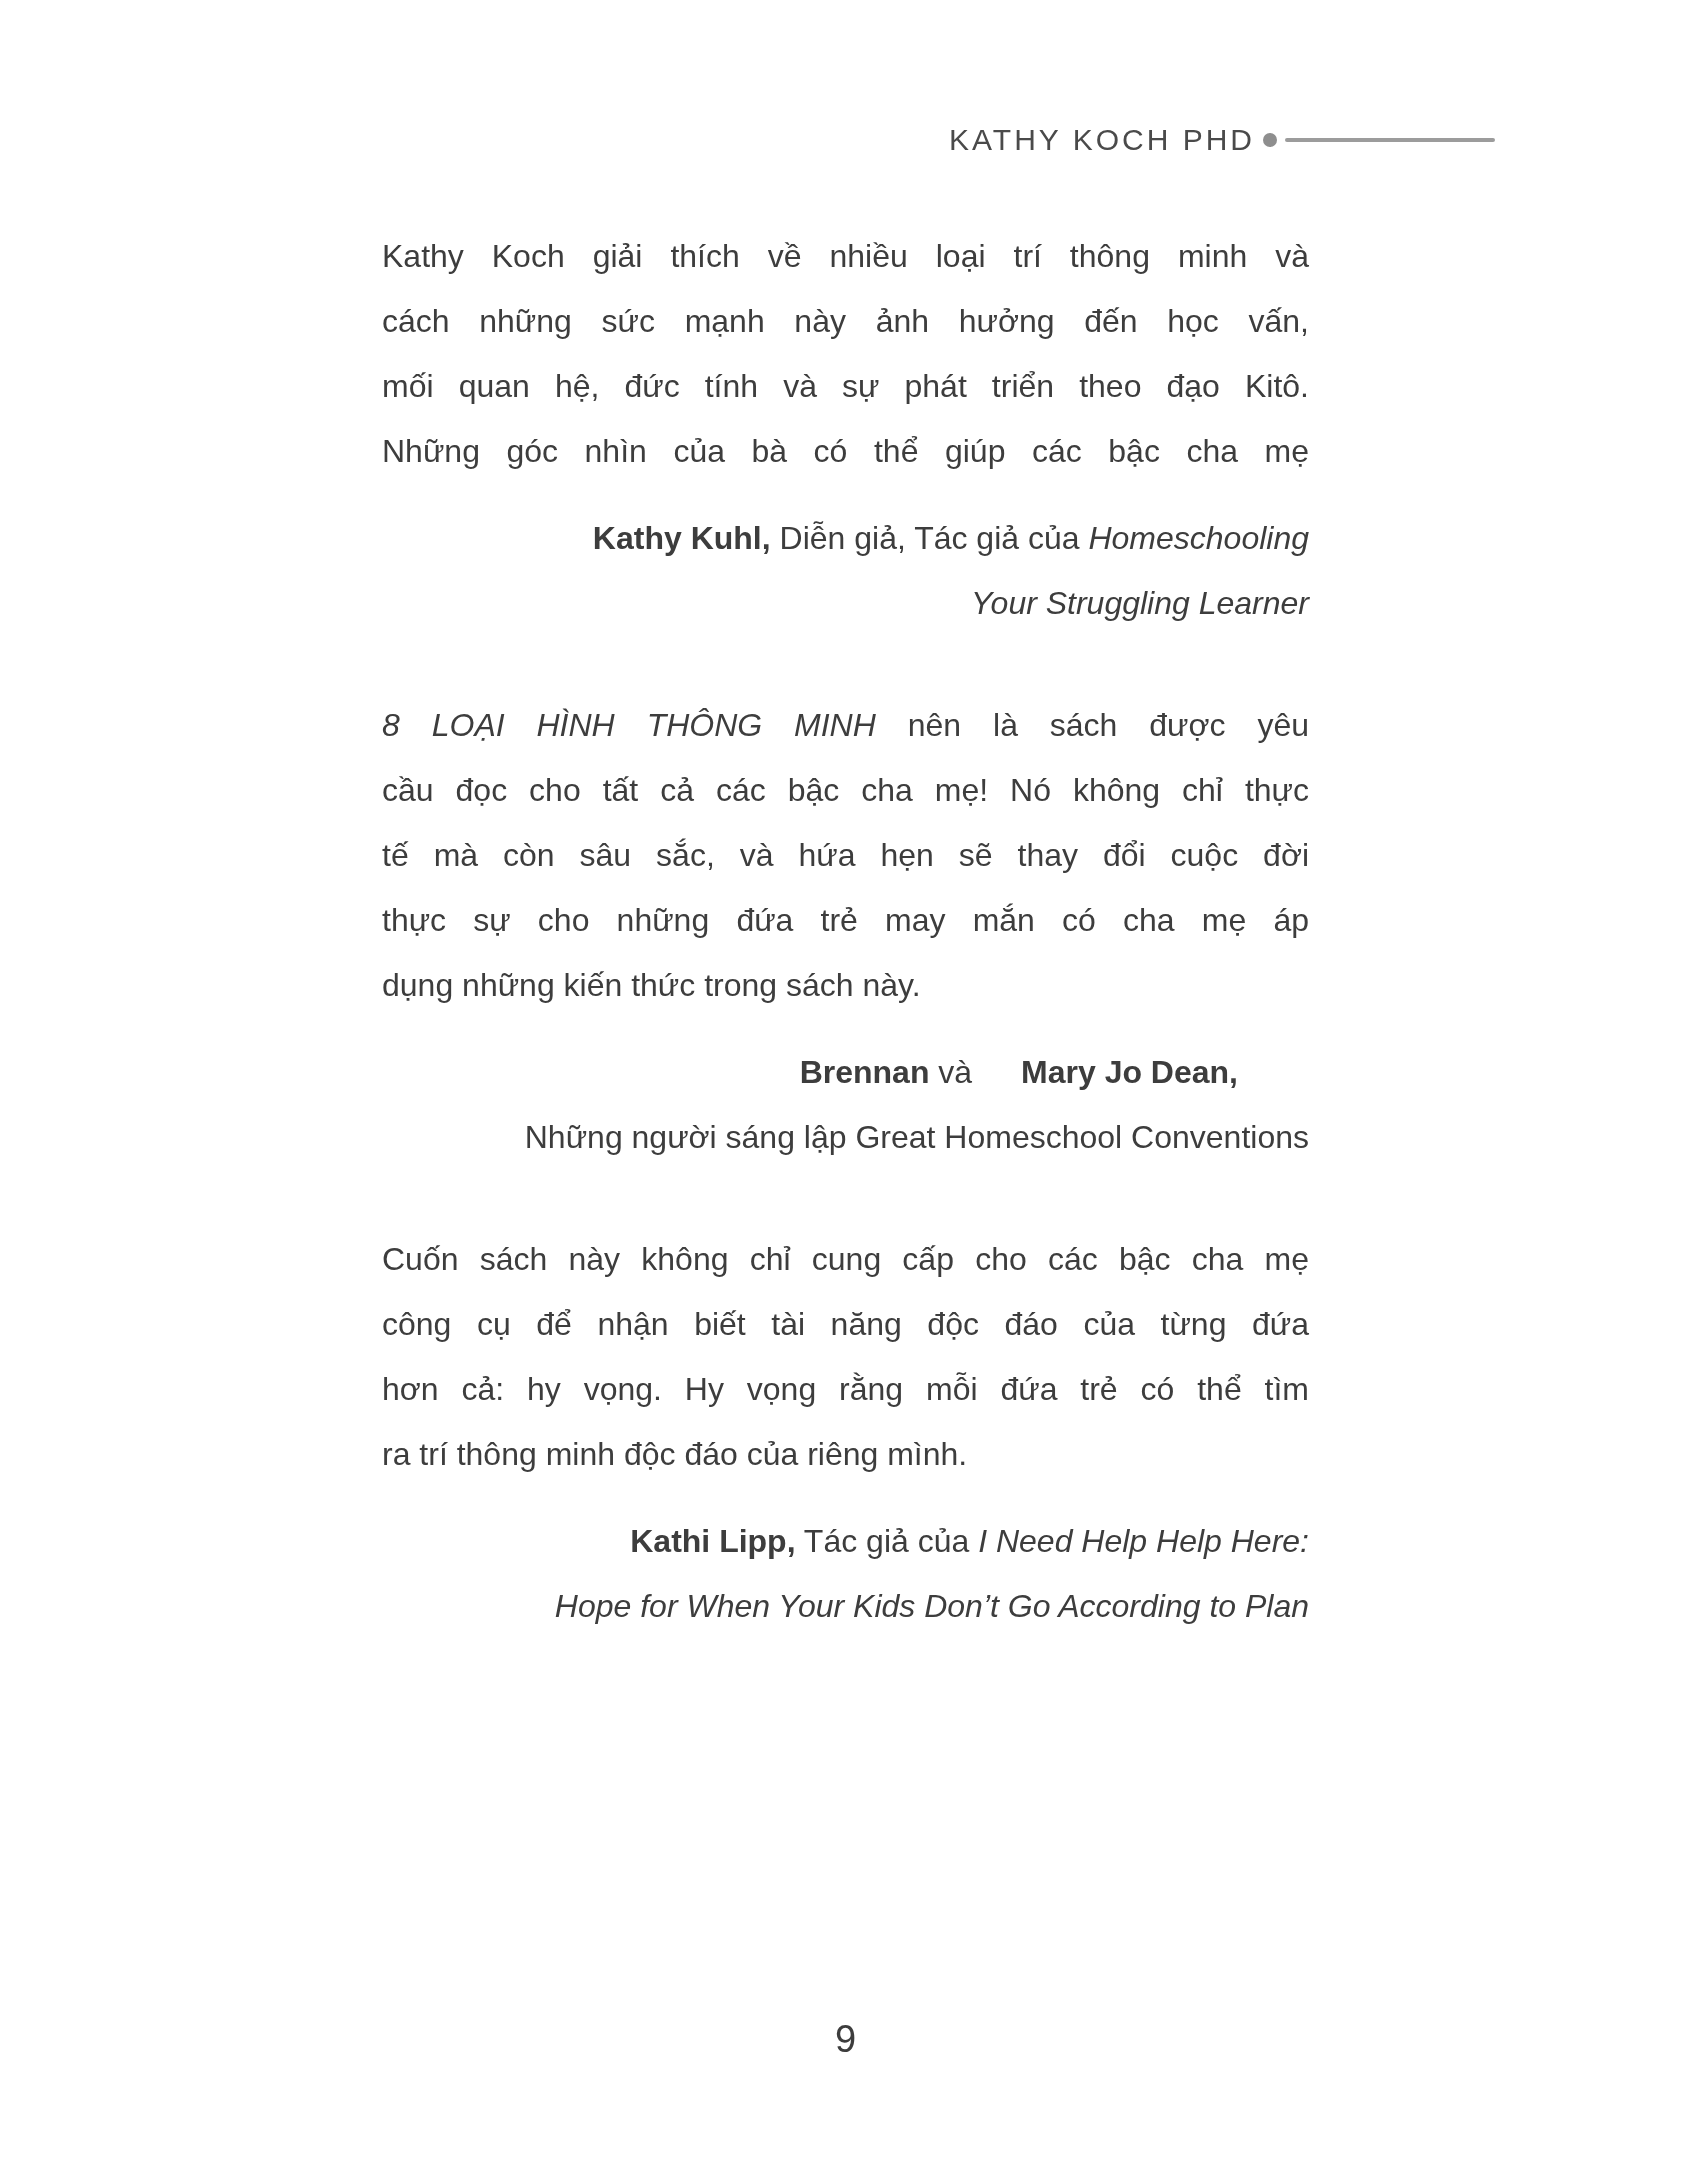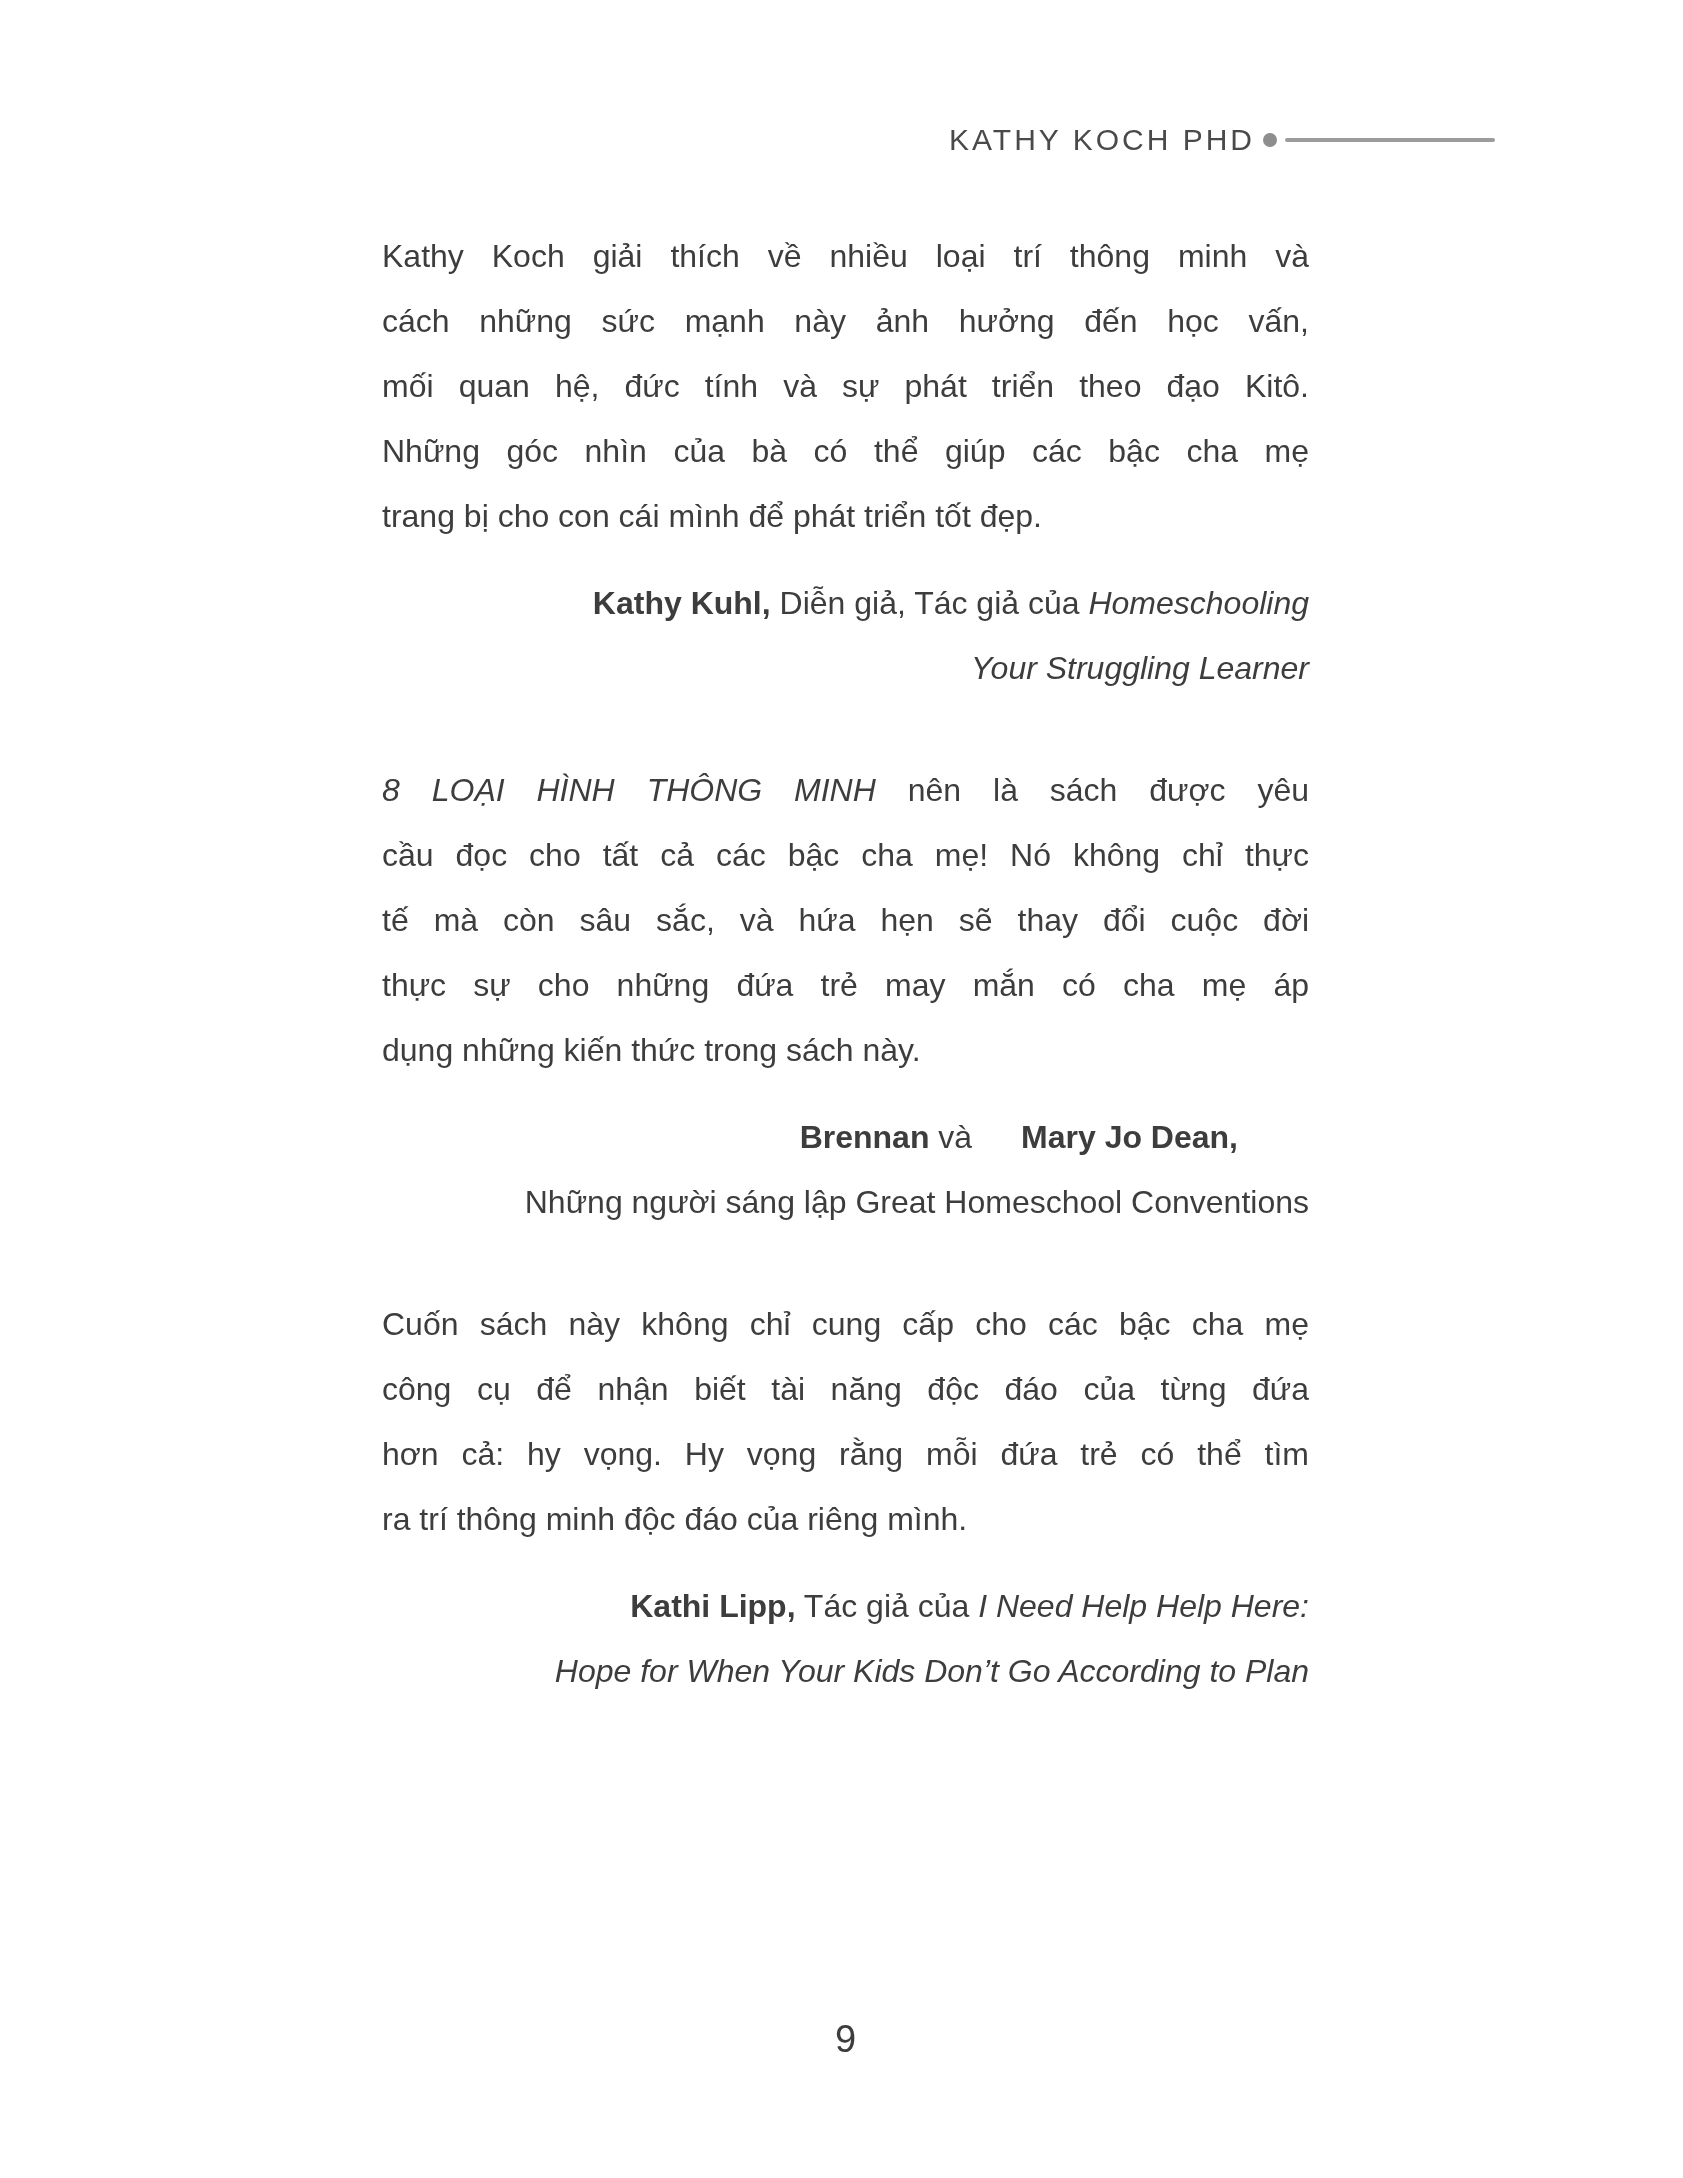--- a/index.html
+++ b/index.html
@@ -103,21 +103,20 @@
     <span class="header-rule"></span>
   </div>
 
   <div class="content">
 
     <div class="para">
       <div class="line">Kathy Koch giải thích về nhiều loại trí thông minh và</div>
       <div class="line">cách những sức mạnh này ảnh hưởng đến học vấn,</div>
       <div class="line">mối quan hệ, đức tính và sự phát triển theo đạo Kitô.</div>
       <div class="line">Những góc nhìn của bà có thể giúp các bậc cha mẹ</div>
-      <div class="line last">trang bị cho con cái mình để phát triển tốt đẹp.</div>
     </div>
 
     <div class="attr">
       <div class="aline"><span class="bold">Kathy Kuhl,</span><span> Diễn giả, Tác giả của </span><span class="italic">Homeschooling</span></div>
       <div class="aline"><span class="italic">Your Struggling Learner</span></div>
     </div>
 
     <div class="para after-attr">
       <div class="line"><span class="italic">8 LOẠI HÌNH THÔNG MINH</span><span> nên là sách được yêu</span></div>
       <div class="line">cầu đọc cho tất cả các bậc cha mẹ! Nó không chỉ thực</div>

